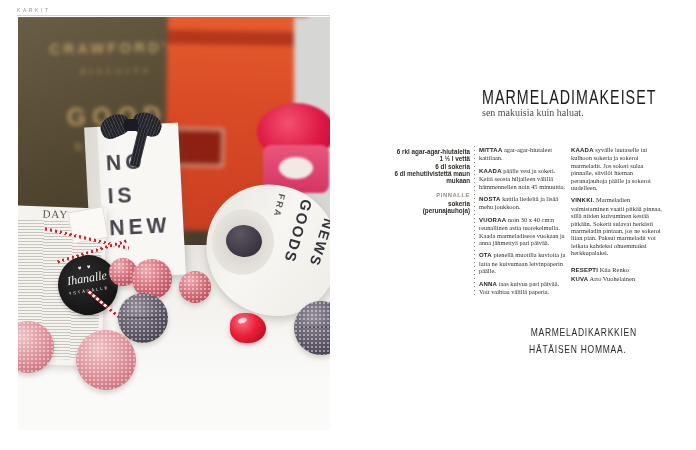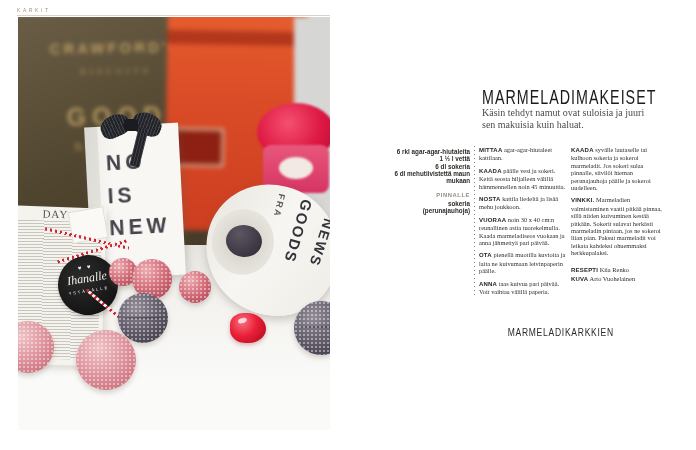--- a/index.html
+++ b/index.html
@@ -124,21 +124,21 @@
 
   .col{position:absolute;top:146px;font-size:6.4px;line-height:7.4px;color:#34312d;}
   .col1{left:479px;width:90px;}
   .col2{left:571px;width:91px;}
   .col p{margin:0 0 5px 0;}
   .lead{font-family:"Liberation Sans",sans-serif;font-weight:bold;font-size:6px;letter-spacing:.2px;
         color:#211f1c;}
   .credits{margin-top:9px;}
   .credits p{margin:0 0 1px 0;}
 
-  .quote{position:absolute;left:489px;top:323px;width:140px;text-align:left;line-height:15px;}
+  .quote{position:absolute;left:512px;top:323px;width:140px;text-align:left;line-height:15px;}
   .quote .cond{transform:scaleX(.74);transform-origin:50% 50%;font-size:11.5px;letter-spacing:1px;
                color:#2c2a27;}
 </style>
 </head>
 <body>
 
 <div class="spread">
 
   <div class="kicker">KARKIT</div>
   <div class="kicker-rule"></div>
@@ -210,21 +210,20 @@
     <div class="candy c-dark" style="left:100px;top:276px;width:50px;height:50px;"></div>
     <div class="candy c-pink" style="left:58px;top:313px;width:60px;height:60px;"></div>
     <div class="jelly" style="left:212px;top:296px;width:36px;height:30px;"></div>
     <div class="candy c-dark" style="left:276px;top:284px;width:54px;height:54px;"></div>
   </div>
 
   <div class="title">
     <span class="cond">MARMELADIMAKEISET</span>
   </div>
   <div class="intro">
-    <div>Käsin tehdyt namut ovat suloisia ja juuri</div>
     <div>sen makuisia kuin haluat.</div>
   </div>
 
   <div class="ingredients">
     <div>6 rkl agar-agar-hiutaleita</div>
     <div>1 ½ l vettä</div>
     <div>6 dl sokeria</div>
     <div>6 dl mehutiivistettä maun</div>
     <div>mukaan</div>
     <div class="ing-sub-label">PINNALLE</div>
@@ -247,15 +246,16 @@
     <p><span class="lead">KAADA</span> <span>syvälle lautaselle tai kulhoon sokeria ja sokeroi marmeladit. Jos sokeri sulaa pinnalle, siivilöi hieman perunajauhoja päälle ja sokeroi uudelleen.</span></p>
     <p><span class="lead">VINKKI.</span> <span>Marmeladien valmistaminen vaatii pitkää pinnaa, sillä niiden kuivuminen kestää pitkään. Sokerit sulavat herkästi marmeladin pintaan, jos ne sokeroi liian pian. Paksut marmeladit voi leikata kahdeksi ohuemmaksi herkkupalaksi.</span></p>
     <div class="credits">
       <p><span class="lead">RESEPTI</span> <span>Kiia Renko</span></p>
       <p><span class="lead">KUVA</span> <span>Arto Vuohelainen</span></p>
     </div>
   </div>
 
   <div class="quote">
     <div><span class="cond">MARMELADIKARKKIEN</span></div>
+    <div><span class="cond">HÄTÄISEN HOMMAA.</span></div>
   </div>
 
 </div>
 
 </body></html>

